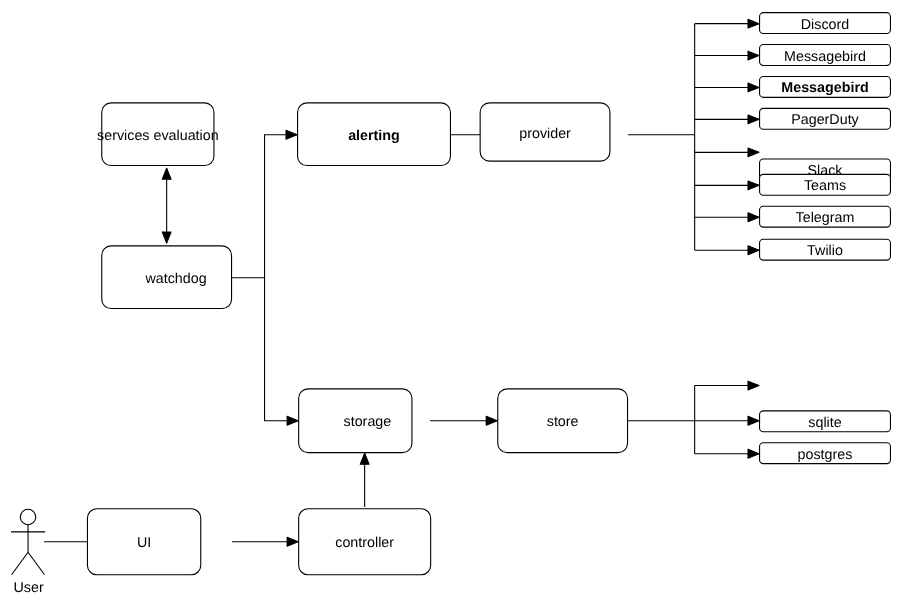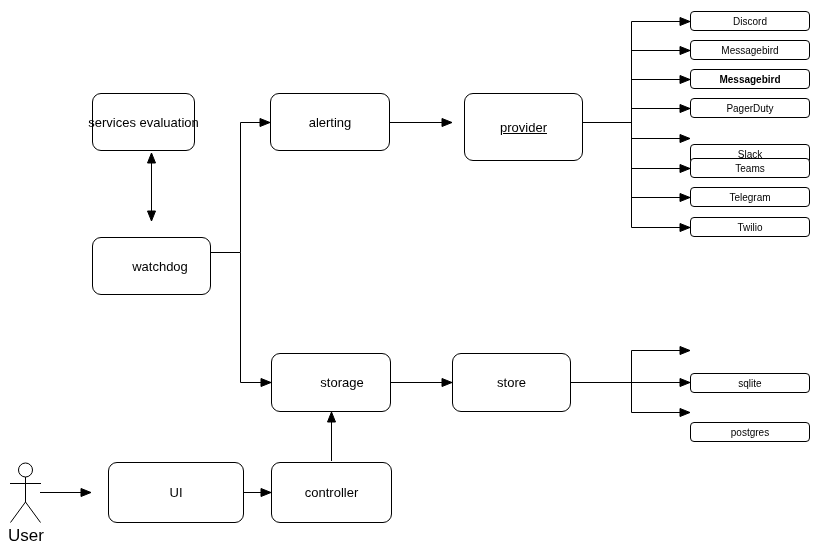--- a/index.html
+++ b/index.html
@@ -28,46 +28,46 @@
     border-radius: 9px;
     display: flex;
     align-items: center;
     justify-content: center;
     font-size: 13px;
     color: #000000;
     white-space: nowrap;
   }
   .leaf {
     border-radius: 4px;
-    font-size: 10px;
+    font-size: 13px;
     text-align: center;
   }
   
   #n-services   { left: 92px;  top: 93px;  width: 103px; height: 58px; }
-  #n-watchdog   { left: 92px;  top: 237px; width: 119px; height: 58px; padding-left: 17px; }
-  #n-alerting   { left: 270px; top: 93px;  width: 120px; height: 58px; }
-  #n-provider   { left: 464px; top: 93px;  width: 119px; height: 68px; text-decoration: underline; }
-  #n-storage    { left: 271px; top: 353px; width: 120px; height: 59px; padding-left: 22px; }
+  #n-watchdog   { left: 92px;  top: 223px; width: 119px; height: 58px; padding-left: 17px; }
+  #n-alerting   { left: 270px; top: 93px;  width: 140px; height: 58px; font-weight: bold; }
+  #n-provider   { left: 436px; top: 93px;  width: 119px; height: 54px; }
+  #n-storage    { left: 271px; top: 353px; width: 104px; height: 59px; padding-left: 22px; }
   #n-store      { left: 452px; top: 353px; width: 119px; height: 59px; }
-  #n-ui         { left: 108px;  top: 462px; width: 136px; height: 61px; }
+  #n-ui         { left: 79px;  top: 462px; width: 104px; height: 61px; }
   #n-controller { left: 271px; top: 462px; width: 121px; height: 61px; }
   
   .pleaf { left: 690px; width: 120px; height: 20px; }
   #p0 { top: 11px; }  #p1 { top: 40px; }  #p2 { top: 69px; font-weight: bold; }  #p3 { top: 98px; }
   #p4 { top: 144px; } #p5 { top: 158px; } #p6 { top: 187px; } #p7 { top: 217px; }
   
-  #s0 { top: 340px; } #s1 { top: 373px; } #s2 { top: 422px; }
+  #s0 { top: 340px; } #s1 { top: 373px; } #s2 { top: 402px; }
   
   #actor-label {
     position: absolute;
     left: 6px;
     top: 526px;
     width: 40px;
     text-align: center;
-    font-size: 17px;
+    font-size: 13px;
     color: #000000;
   }
 </style>
 </head>
 <body>
 
 <div class="canvas">
 
   <svg id="edges" width="822" height="554" viewBox="0 0 822 554">
     <defs>

